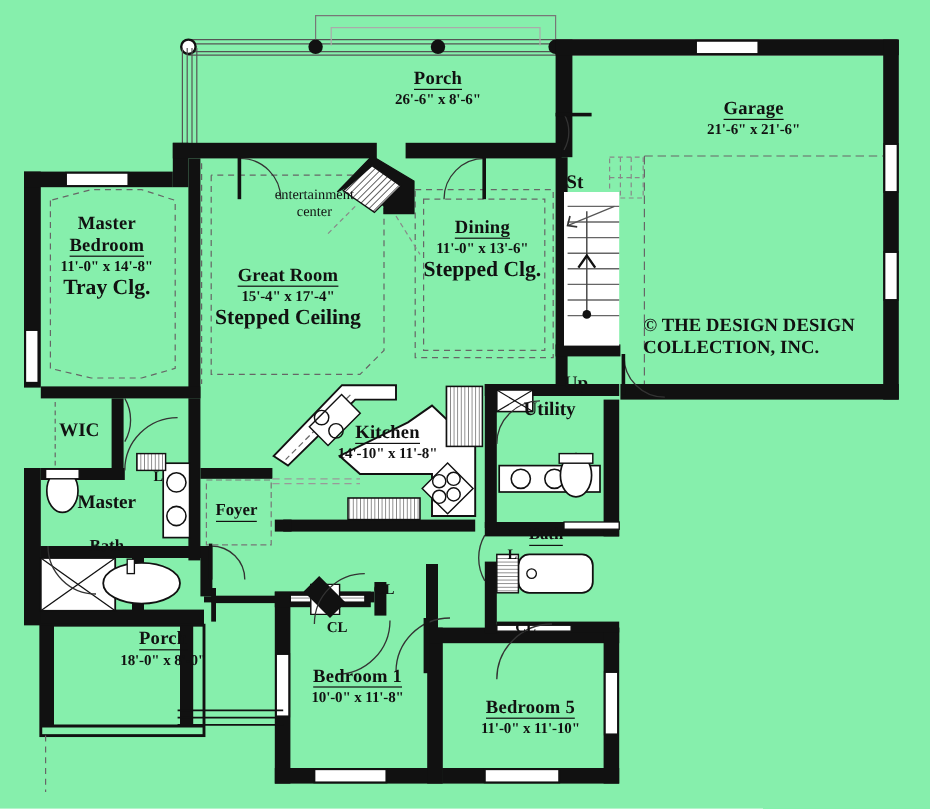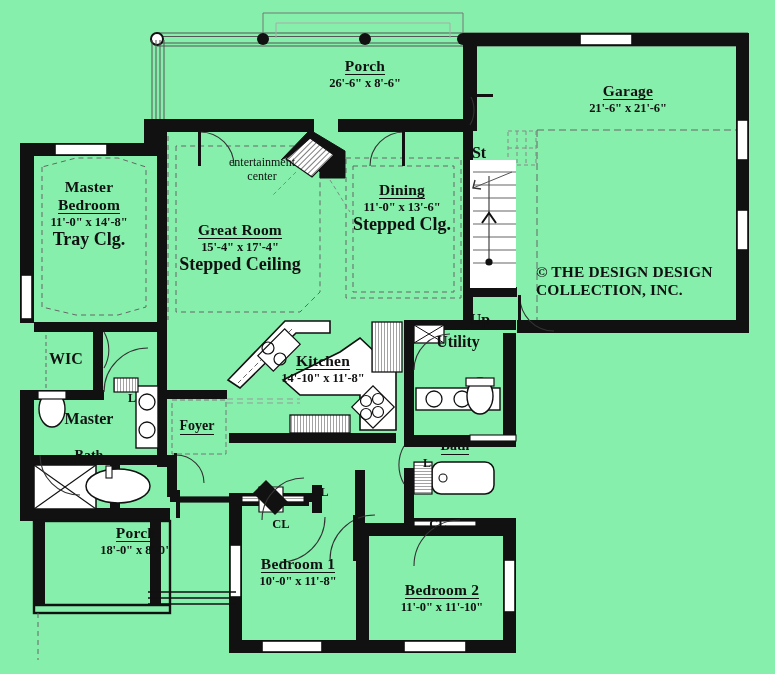--- a/index.html
+++ b/index.html
@@ -397,21 +397,21 @@
     <span class="room-name">Kitchen</span>
     <span class="room-dim">14'-10" x 11'-8"</span>
   </div>
 
   <div class="label" style="left:234px; top:555px; width:128px;">
     <span class="room-name">Bedroom 1</span>
     <span class="room-dim">10'-0" x 11'-8"</span>
   </div>
 
   <div class="label" style="left:377px; top:581px; width:130px;">
-    <span class="room-name">Bedroom 2</span>
+    <span class="room-name">Bedroom 5</span>
     <span class="room-dim">11'-0" x 11'-10"</span>
   </div>
 
   <div class="label" style="left:73px; top:524px; width:126px;">
     <span class="room-name">Porch</span>
     <span class="room-dim">18'-0" x 8'-0"</span>
   </div>
 
   <div class="label" style="left:35px; top:350px; width:62px;">
     <span class="plain-bold">WIC</span>

